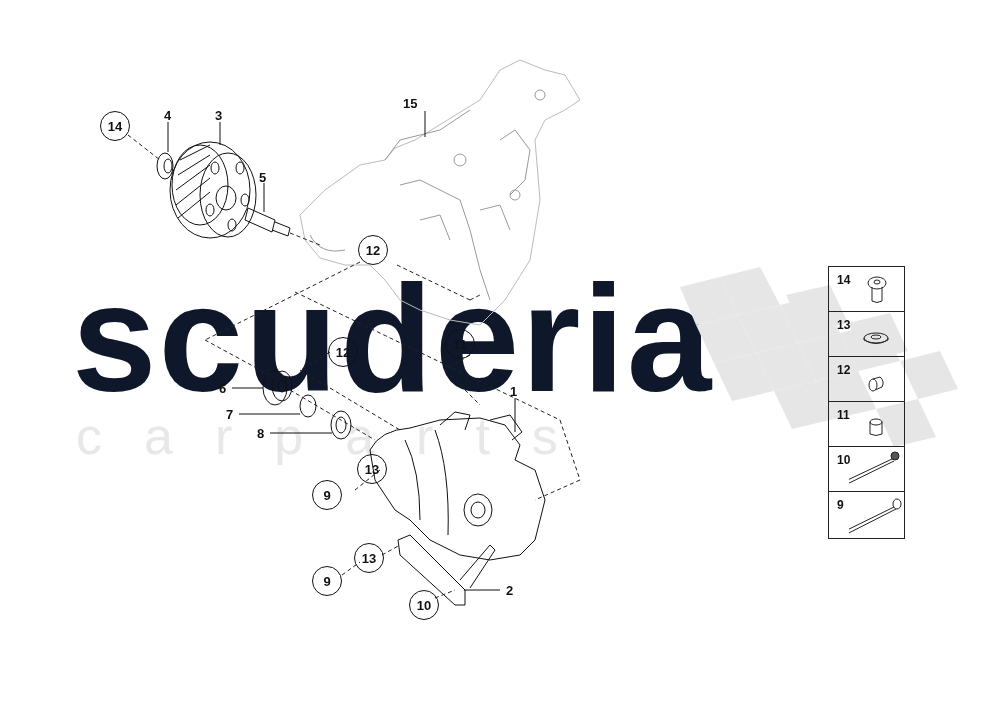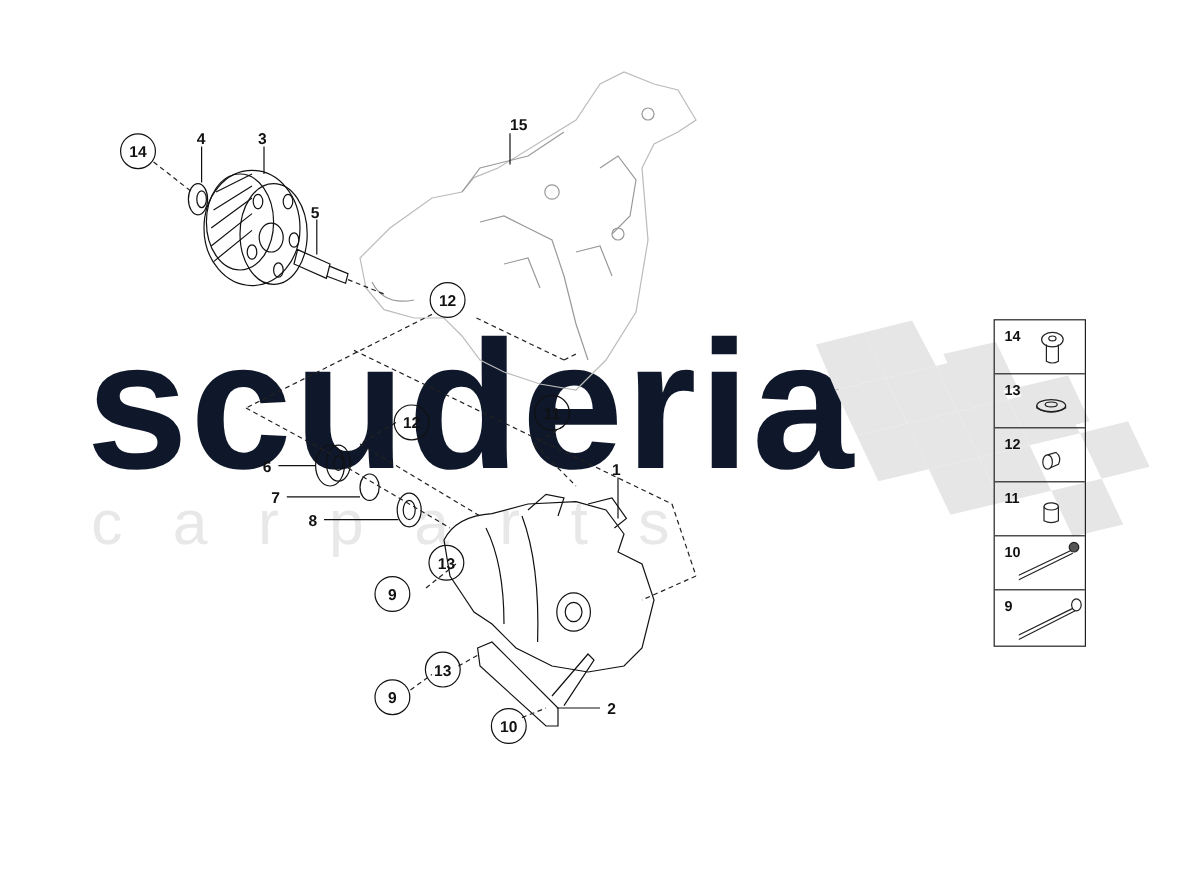--- a/index.html
+++ b/index.html
@@ -125,21 +125,21 @@
     <line x1="355" y1="490" x2="380" y2="470"></line>
     <line x1="342" y1="575" x2="360" y2="562"></line>
     <line x1="382" y1="555" x2="400" y2="545"></line>
     <line x1="435" y1="598" x2="455" y2="590"></line>
   </g>
 </svg>
 
 <div class="label" style="left:164px;top:108px;">4</div>
 <div class="label" style="left:215px;top:108px;">3</div>
 <div class="label" style="left:259px;top:170px;">5</div>
-<div class="label" style="left:425px;top:96px;">15</div>
+<div class="label" style="left:403px;top:96px;">15</div>
 <div class="label" style="left:219px;top:381px;">6</div>
 <div class="label" style="left:226px;top:407px;">7</div>
 <div class="label" style="left:257px;top:426px;">8</div>
 <div class="label" style="left:510px;top:384px;">1</div>
 <div class="label" style="left:506px;top:583px;">2</div>
 
 <div class="callout" style="left:100px;top:111px;">14</div>
 <div class="callout" style="left:358px;top:235px;">12</div>
 <div class="callout" style="left:328px;top:337px;">12</div>
 <div class="callout" style="left:445px;top:329px;">11</div>

